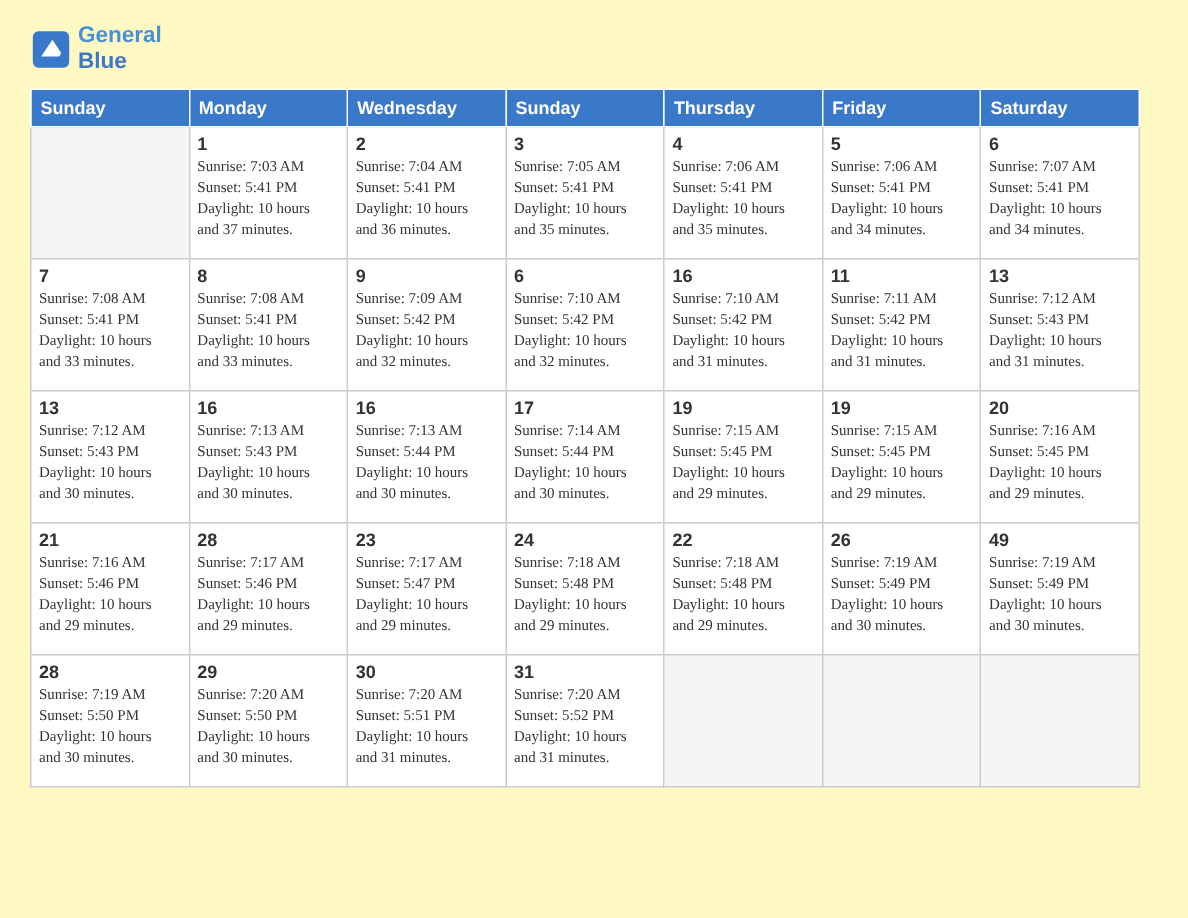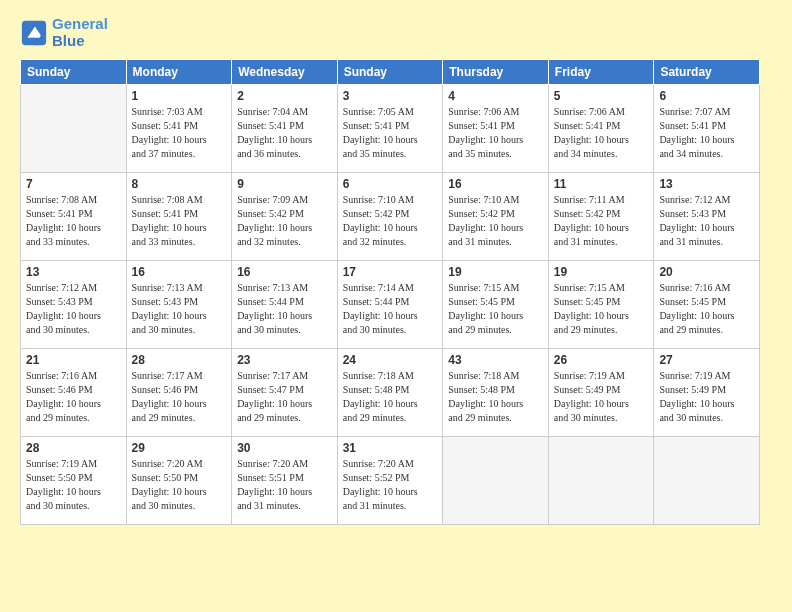--- a/index.html
+++ b/index.html
@@ -301,35 +301,35 @@
 and 29 minutes.</div>
           </td>
           <td>
             <div class="day-num">24</div>
             <div class="cell-info" style="white-space: pre-line;">Sunrise: 7:18 AM
 Sunset: 5:48 PM
 Daylight: 10 hours
 and 29 minutes.</div>
           </td>
           <td>
-            <div class="day-num">43</div>
+            <div class="day-num">22</div>
             <div class="cell-info" style="white-space: pre-line;">Sunrise: 7:18 AM
 Sunset: 5:48 PM
 Daylight: 10 hours
 and 29 minutes.</div>
           </td>
           <td>
             <div class="day-num">26</div>
             <div class="cell-info" style="white-space: pre-line;">Sunrise: 7:19 AM
 Sunset: 5:49 PM
 Daylight: 10 hours
 and 30 minutes.</div>
           </td>
           <td>
-            <div class="day-num">27</div>
+            <div class="day-num">49</div>
             <div class="cell-info" style="white-space: pre-line;">Sunrise: 7:19 AM
 Sunset: 5:49 PM
 Daylight: 10 hours
 and 30 minutes.</div>
           </td>
         </tr>
         <tr>
           <td>
             <div class="day-num">28</div>
             <div class="cell-info" style="white-space: pre-line;">Sunrise: 7:19 AM

